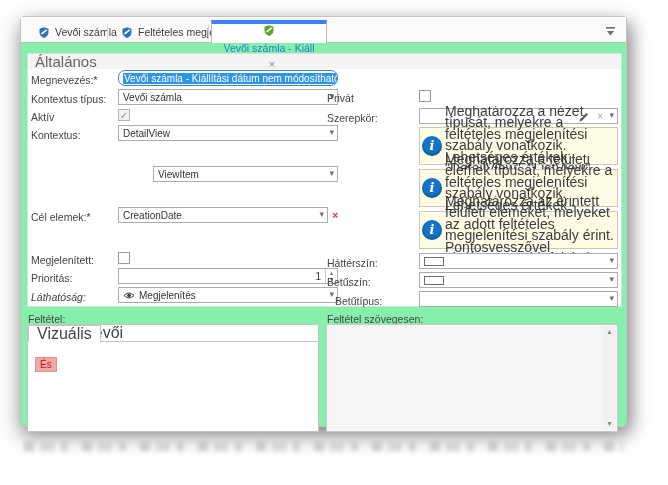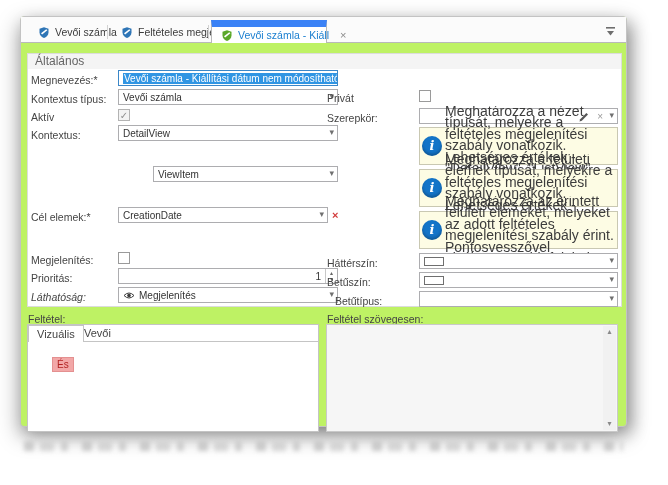--- a/index.html
+++ b/index.html
@@ -1,44 +1,44 @@
 <!DOCTYPE html>
 <html><head>
 <meta charset="utf-8">
 <style>
   * { margin:0; padding:0; box-sizing:border-box; }
   html,body { width:668px; height:485px; background:#ffffff; overflow:hidden;
     font-family:"Liberation Sans","DejaVu Sans",sans-serif; }
   .win {
     position:absolute; left:20px; top:16px; width:607px; height:411px;
-    background:#bef264; border:1px solid #c3c3c3; border-radius:4px;
+    background:#86efac; border:1px solid #c3c3c3; border-radius:4px;
     box-shadow:0 8px 22px rgba(0,0,0,.38), 6px 6px 16px rgba(0,0,0,.22);
   }
   
   .tabstrip { position:absolute; left:0; top:0; width:100%; height:26px; background:#fbfbfb; }
   .tabstrip .baseline { position:absolute; left:0; bottom:0; width:100%; height:1px; background:#b9b9b9; }
   .tab { position:absolute; top:4px; height:22px; display:flex; align-items:center; gap:5px;
     padding:0 9px; font-size:10.5px; color:#3c3c3c; cursor:default; background:transparent; }
   .tab .sep { position:absolute; right:0; top:4px; height:14px; width:1px; background:#d2d2d2; }
   .tab.active { background:#ffffff; border:1px solid #b9b9b9; border-bottom:none;
-    border-top:7px solid #3b82f6; color:#1b7fd0; z-index:2; height:23px; top:3px; }
+    border-top:4px solid #3b82f6; color:#1b7fd0; z-index:2; height:23px; top:3px;flex-direction:column; }
   .tab .close { color:#8a8a8a; font-size:11px; margin-left:6px; line-height:1; }
   .shield { width:12px; height:13px; flex:0 0 auto; }
   .tab-overflow { position:absolute; right:10px; top:10px; width:11px; height:9px; }
   
   .grouphdr { position:absolute; left:6px; top:36px; width:595px; height:17px;
-    background:#f4f4f4; border:1px solid #dcdcdc; color:#666; font-size:12px;
+    background:#f4f4f4; border:1px solid #dcdcdc; color:#666; font-size:15px;
     line-height:15px; padding-left:7px; }
   .groupbody { position:absolute; left:6px; top:52px; width:595px; height:238px;
     background:#ffffff; border:1px solid #dcdcdc; border-top:none; }
   .lbl { position:absolute; font-size:10.5px; color:#444; white-space:nowrap; }
   .field { position:absolute; height:16px; background:#fff; border:1px solid #adadb0;
     font-size:10px; color:#333; display:flex; align-items:center; padding:0 4px;
     white-space:nowrap; overflow:hidden; }
-  .field.focus { border-color:#3b87c8; }
+  .field.focus { border-color:#3b87c8;border-radius:7px; }
   .seltext { background:#3095e3; color:#fff; padding:0 1px; }
   .combo .darr { position:absolute; right:3px; top:1px; color:#707070; font-size:9px; }
   .chk { position:absolute; width:12px; height:12px; border:1px solid #9a9a9a; background:#fff; }
   .chk.checked { background:#f3f3f3; border-color:#b3b3b3; color:#8f8f8f; font-size:10px;
     line-height:11px; text-align:center; }
   .spin { position:absolute; right:0; top:0; width:12px; height:14px; border-left:1px solid #c8c8c8;
     display:flex; flex-direction:column; align-items:center; justify-content:center;
     font-size:6px; color:#666; line-height:6px; }
   .redx { color:#d23b3b; font-size:11px; font-weight:bold; }
   .grayx { color:#9a9a9a; font-size:10px; }
@@ -48,21 +48,21 @@
   .infoicon { width:20px; height:20px; flex:0 0 auto; border-radius:50%; background:#1374c8;
     color:#fff; font-family:"DejaVu Serif",serif; font-style:italic; font-weight:bold;
     font-size:13px; text-align:center; line-height:19px; box-shadow:inset 0 -2px 3px rgba(0,0,0,.25); }
   .infotext { font-size:14px; line-height:11.5px; color:#3c3c3c; overflow:hidden; }
   
   .swatch { width:20px; height:9px; background:#fff; border:1px solid #6f6f6f; }
   
   .panel { position:absolute; background:#fff; border:1px solid #c4c4c4; }
   .minitabs { position:absolute; left:0; top:0; width:100%; height:17px; }
   .minitabs .line { position:absolute; left:0; bottom:0; width:100%; height:1px; background:#c4c4c4; }
-  .minitab { position:absolute; top:0; height:17px; font-size:11px; color:#444; padding:0 8px;
+  .minitab { position:absolute; top:0; height:17px; font-size:16px; color:#444; padding:0 8px;
     line-height:16px; }
   .minitab.active { background:#fff; border:1px solid #c4c4c4; border-bottom:none; z-index:2; }
   .chip { position:absolute; background:#f2a7a7; border:1px solid #e49090; color:#b22222;
     font-size:10px; padding:1px 4px; }
   .textarea { position:absolute; background:#f6f6f6; border:1px solid #c9c9c9; }
   .sbar { position:absolute; right:1px; top:1px; bottom:1px; width:13px; background:#f1f1f1; }
   .sbar .a { position:absolute; left:0; width:13px; height:12px; color:#8a8a8a; font-size:8px;
     text-align:center; line-height:12px; }
   
   .blurbar { position:absolute; left:3px; top:424px; width:599px; height:10px;
@@ -142,21 +142,21 @@
     <span class="darr">▾</span>
   </div>
 
   <div class="lbl" style="left:10px; top:194px;">Cél elemek:*</div>
   <div class="field combo" style="left:97px; top:190px; width:210px;">
     <span class="txt">CreationDate</span>
     <span class="darr">▾</span>
   </div>
   <div class="redx" style="position:absolute; left:311px; top:192px;">×</div>
 
-  <div class="lbl" style="left:10px; top:237px;">Megjelenítés:</div>
+  <div class="lbl" style="left:10px; top:237px;">Megjelenített:</div>
   <div class="chk" style="left:97px; top:235px;"></div>
 
   <div class="lbl" style="left:10px; top:255px;text-align:right;">Prioritás:</div>
   <div class="field" style="left:97px; top:251px; width:220px; padding-right:16px; justify-content:flex-end;">
     <span class="txt">1</span>
     <span class="spin">
       <span>▴</span>
       <span>▾</span>
     </span>
   </div>
@@ -218,21 +218,21 @@
   </div>
 
   <div class="lbl" style="left:7px; top:296px;">Feltétel:</div>
 
   <div class="panel" style="left:6px; top:307px; width:292px; height:108px;">
     <div class="minitabs">
       <div class="line"></div>
       <div class="minitab active" style="left:0px;">Vizuális</div>
       <div class="minitab" style="left:48px;">Vevői</div>
     </div>
-    <div class="chip" style="left:24px; top:32px;">És</div>
+    <div class="chip" style="left:7px; top:32px;">És</div>
   </div>
 
   <div class="lbl" style="left:306px; top:296px;">Feltétel szövegesen:</div>
   <div class="textarea" style="left:305px; top:307px; width:292px; height:108px;">
     <span class="txt" style="font-size:10px; color:#333;"></span>
     <div class="sbar">
       <span class="a" style="top:0;">▴</span>
       <span class="a" style="bottom:0;">▾</span>
     </div>
   </div>

